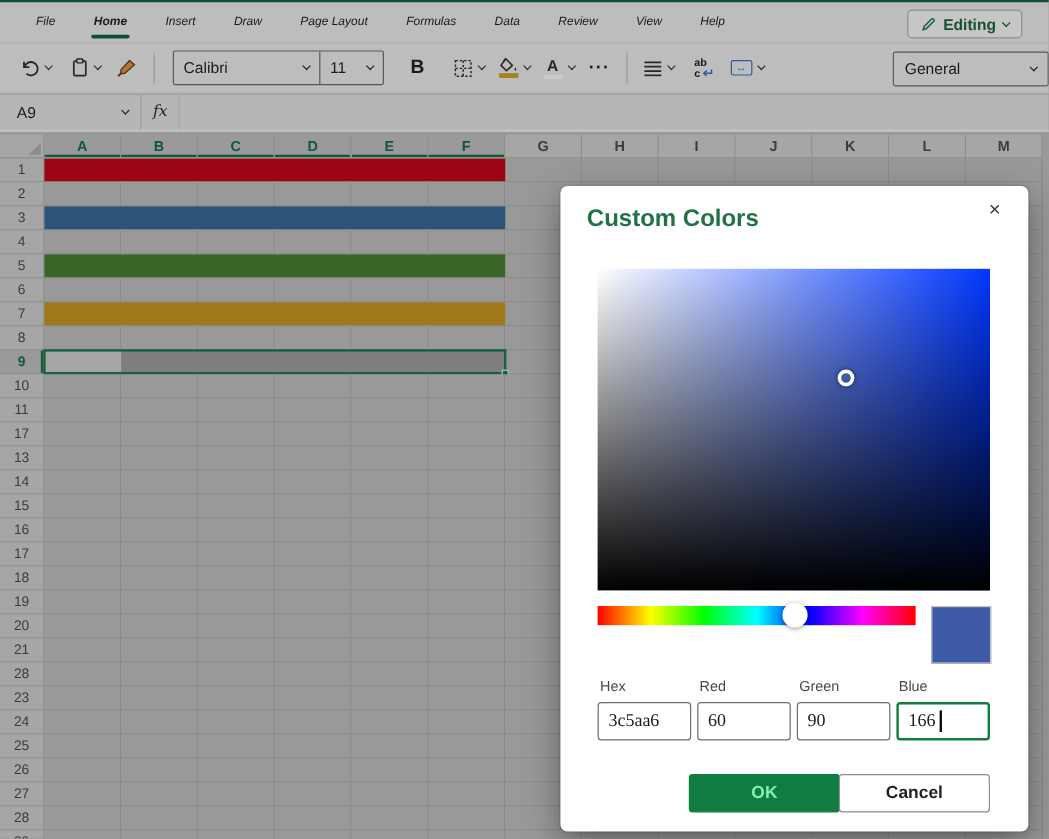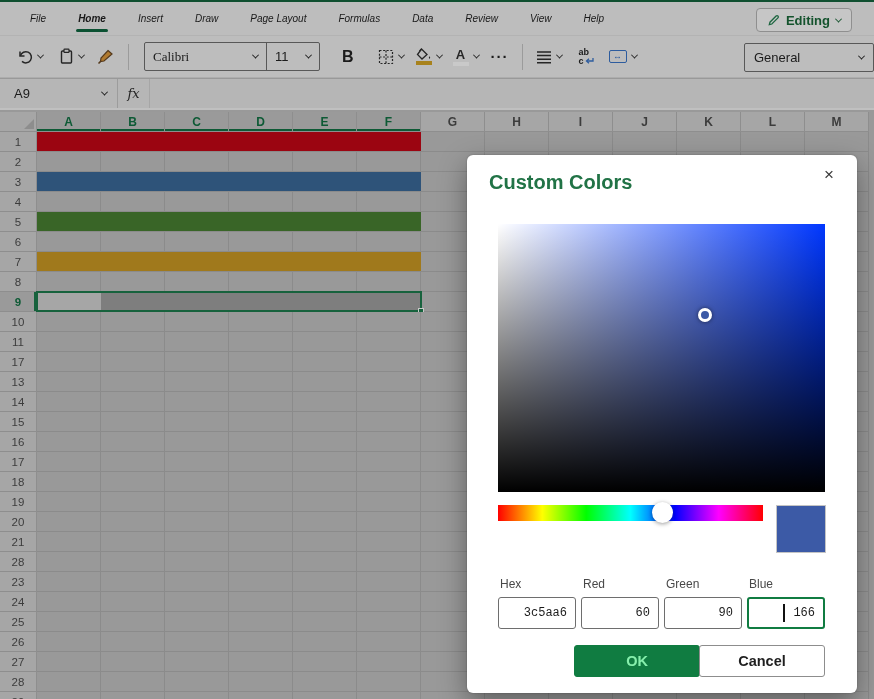--- a/index.html
+++ b/index.html
@@ -30,21 +30,21 @@
   
   .toolbar { position:absolute; top:35px; left:0; right:0; height:43px; background:#bdbdbd;
              border-top:1px solid #b3b3b3; border-bottom:1px solid #adadad;
              display:flex; align-items:center; padding-left:16px; color:#262626; }
   .tb-btn { display:flex; align-items:center; gap:5px; color:#262626; }
   .tb-divider { width:1px; height:26px; background:#9b9b9b; margin:0 13px; }
   .combo { border:1px solid #585858; border-radius:2px; height:29px; display:flex; align-items:center;
            font-size:13px; color:#1b1b1b; background:transparent; }
   .font-combo { margin-left:2px; }
   .font-name { width:122px; display:flex; align-items:center; padding:0 8px; height:100%;
-               border-right:1px solid #585858; justify-content:space-between;font-family:Liberation Serif, serif; }
+               border-right:1px solid #585858; justify-content:space-between; }
   .font-size { width:52px; display:flex; align-items:center; padding:0 8px; height:100%;
                justify-content:space-between; }
   .bold-btn { margin-left:22px; font-weight:700; font-size:16px; color:#1b1b1b; }
   .icon { display:inline-block; }
   .stack-ic { display:flex; flex-direction:column; align-items:center; line-height:1; }
   .color-bar { width:16px; height:4px; margin-top:1px; }
   .more-btn { margin-left:12px; font-weight:700; font-size:15px; letter-spacing:1px; color:#1b1b1b; }
   .numfmt-combo { position:absolute; right:0; top:7px; width:130px; height:29px;
                   display:flex; align-items:center; justify-content:space-between; padding:0 9px; }
   .wrap-ic { display:flex; flex-direction:column; line-height:0.9; font-size:9px; font-weight:700;
@@ -101,23 +101,23 @@
   .sv-area { position:absolute; left:31px; top:69px; width:327px; height:268px; }
   .sv-thumb { position:absolute; left:200px; top:84px; width:14px; height:14px; border-radius:50%;
             border:3px solid #fff; box-shadow:0 0 4px rgba(0,0,0,.55); }
   .hue-row { position:absolute; left:31px; top:350px; width:265px; height:16px;
             background:linear-gradient(to right,#f00 0%,#ff0 16.7%,#0f0 33.3%,#0ff 50%,#00f 66.7%,#f0f 83.3%,#f00 100%); }
   .hue-thumb { position:absolute; left:154px; top:-3px; width:21px; height:21px; border-radius:50%;
             background:#fff; box-shadow:0 1px 4px rgba(0,0,0,.4); }
   .swatch { position:absolute; left:309px; top:350px; width:50px; height:48px; border:1px solid #c4c4c4; }
   .fields-row { position:absolute; left:31px; top:410px; width:327px; display:flex; gap:5px; }
   .field { width:78px; position:relative; }
-  .field label { display:block; font-size:12px; color:#484848; margin:12px 0 6px 2px; }
-  .field input { width:100%; height:32px; border:1px solid #6e6e6e; border-radius:3px; font-size:12px;
-            color:#1b1b1b; padding:0 8px; outline:none; font-family:Liberation Mono, monospace; background:#fff;text-align:right; }
+  .field label { display:block; font-size:12px; color:#484848; margin:0 0 6px 2px; }
+  .field input { width:100%; height:32px; border:1px solid #6e6e6e; border-radius:3px; font-size:15px;
+            color:#1b1b1b; padding:0 8px; outline:none; font-family:Liberation Serif, serif; background:#fff; }
   .field.focused input { border:2px solid #107C41; }
   .caret { position:absolute; left:36px; bottom:7px; width:1.5px; height:18px; background:#111; }
   .btn-row { position:absolute; left:0; top:490px; width:100%; height:32px; }
   .btn { position:absolute; width:126px; height:32px; border-radius:3px; font-size:14.5px;
          font-weight:600; font-family:inherit; cursor:default; }
   .btn-ok { left:107px; background:#107C41; border:1px solid #107C41; color:#86efac; }
   .btn-cancel { left:232px; background:#fff; border:1px solid #8d8d8d; color:#1f1f1f; }
 
   svg { display:block; }
 </style>

